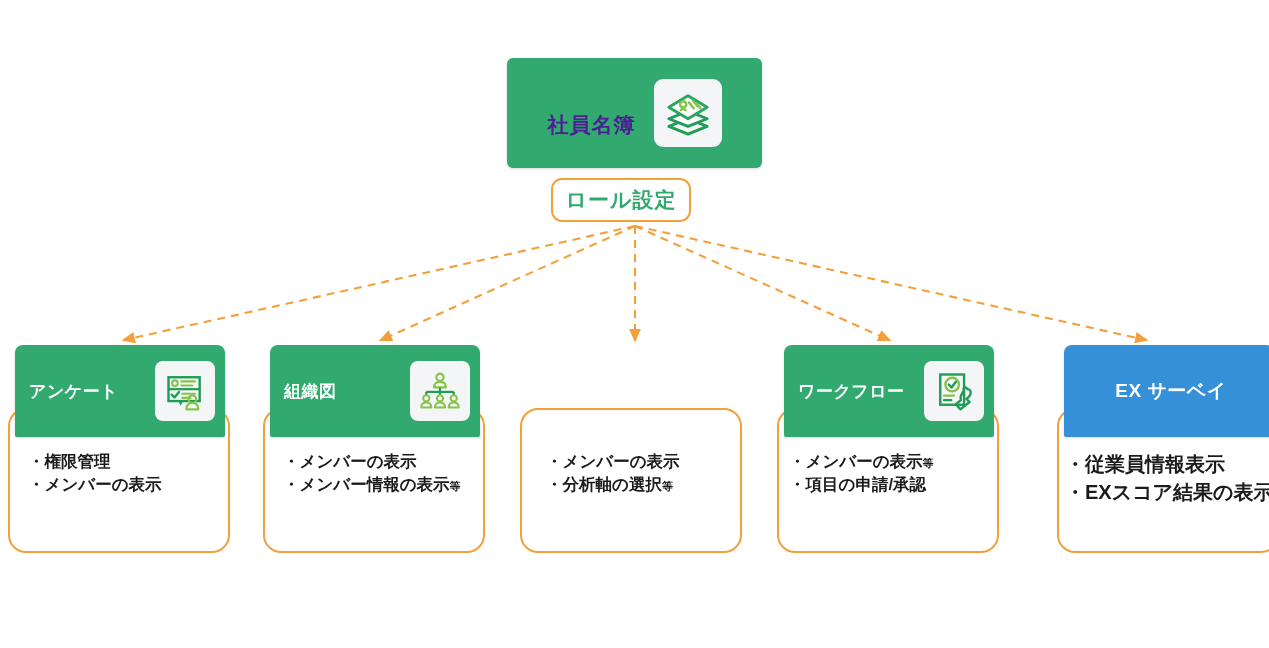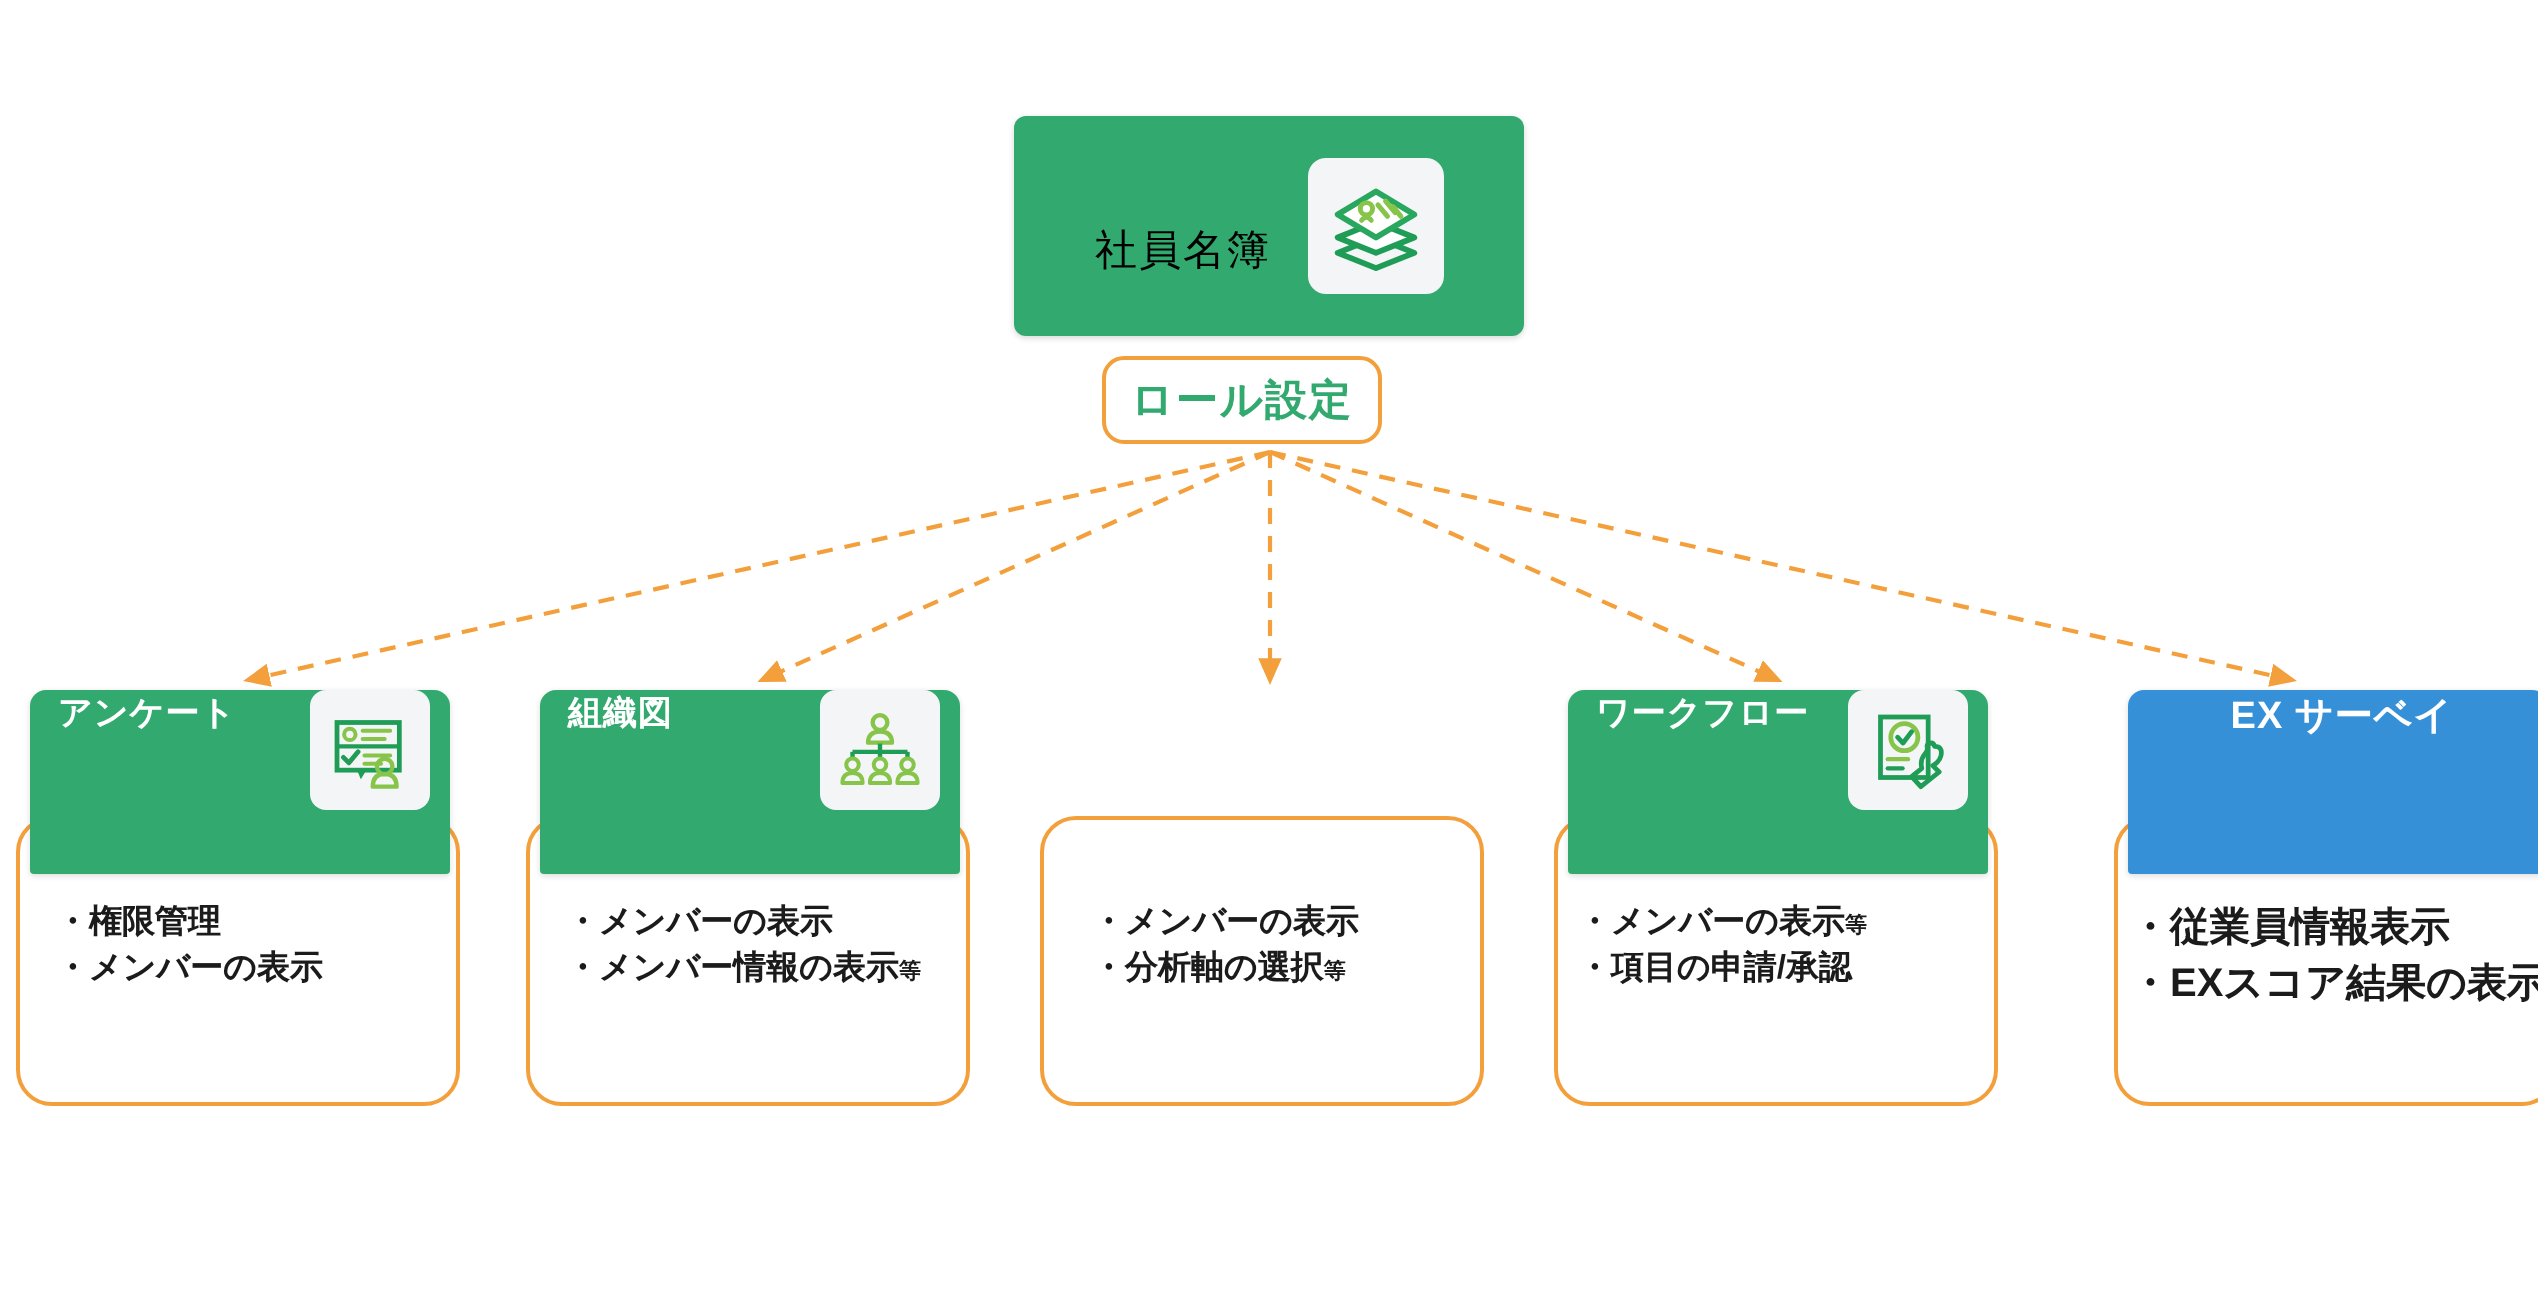--- a/index.html
+++ b/index.html
@@ -18,21 +18,21 @@
   #root-node {
     position: absolute; left: 507px; top: 58px;
     width: 255px; height: 110px;
     background: #32a96e;
     border-radius: 6px;
     display: flex; align-items: center; justify-content: center;
     gap: 18px;
     box-shadow: 0 1px 3px rgba(0,0,0,.16);
   }
   #root-node .r-label {
-    color: #000000; font-size: 21px; font-weight: 400;
+    color: #4c1d95; font-size: 21px; font-weight: 700;
     letter-spacing: 1px;
     margin-top: 24px;
   }
   .icon-box {
     width: 68px; height: 68px;
     background: #f4f5f6;
     border-radius: 9px;
     display: flex; align-items: center; justify-content: center;
     flex: 0 0 auto;
   }
@@ -65,21 +65,21 @@
     border: 2px solid #f3a03c;
     border-radius: 18px;
     background: #ffffff;
   }
   .card .header {
     position: absolute;
     left: 12px; top: 0;
     width: 210px; height: 92px;
     border-radius: 8px 8px 2px 2px;
     background: #32a96e;
-    display: flex; 
+    display: flex; align-items: center;
     padding: 0 10px 0 14px;
     box-shadow: 0 1px 3px rgba(0,0,0,.14);
     z-index: 2;
   }
   .card.blue .header { background: #3590d8; justify-content: center; }
   .card .h-label {
     color: #ffffff; font-size: 17px; font-weight: 700;
     letter-spacing: .5px; flex: 1 1 auto;
   }
   .card.blue .h-label { text-align: center; flex: 0 1 auto; font-size: 19px; }

